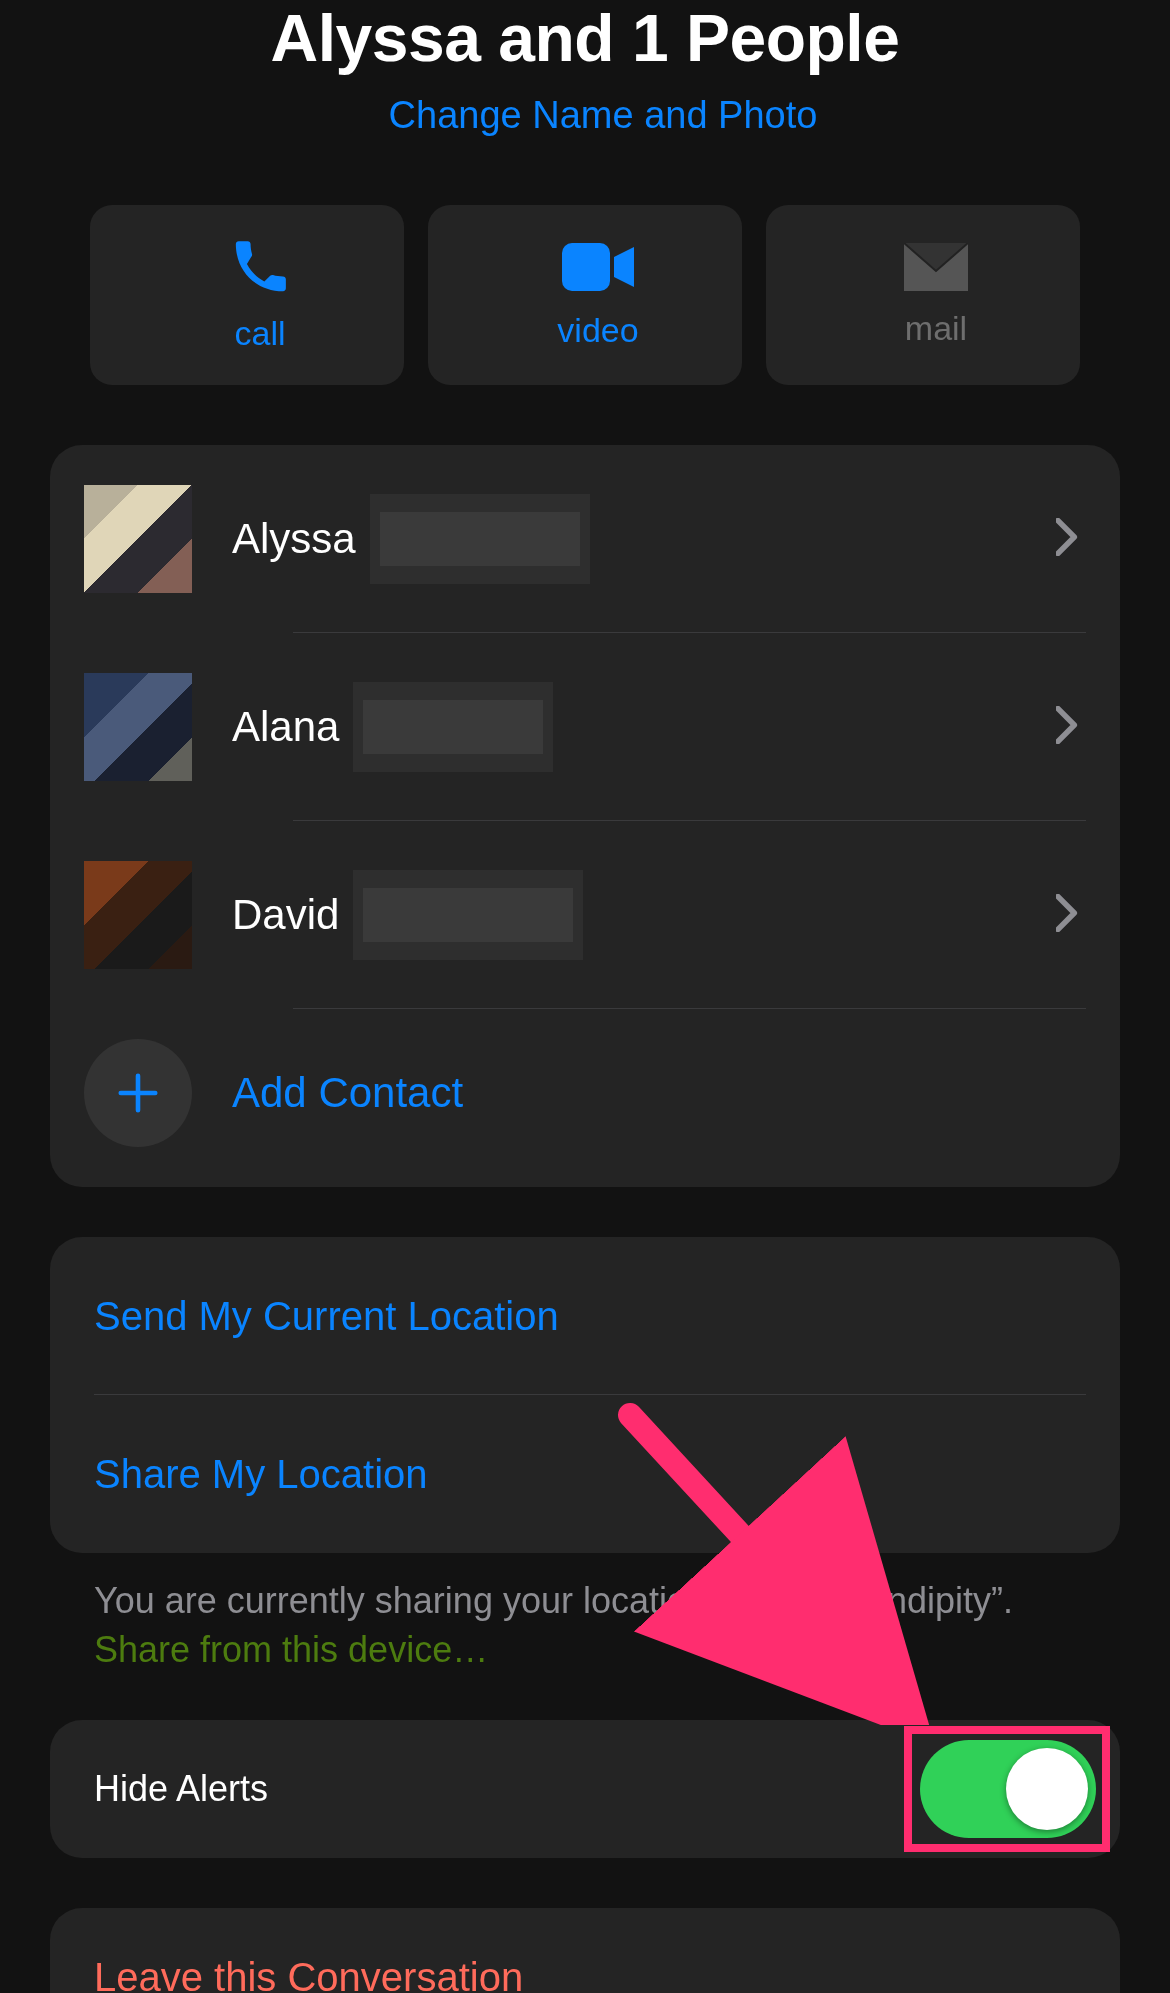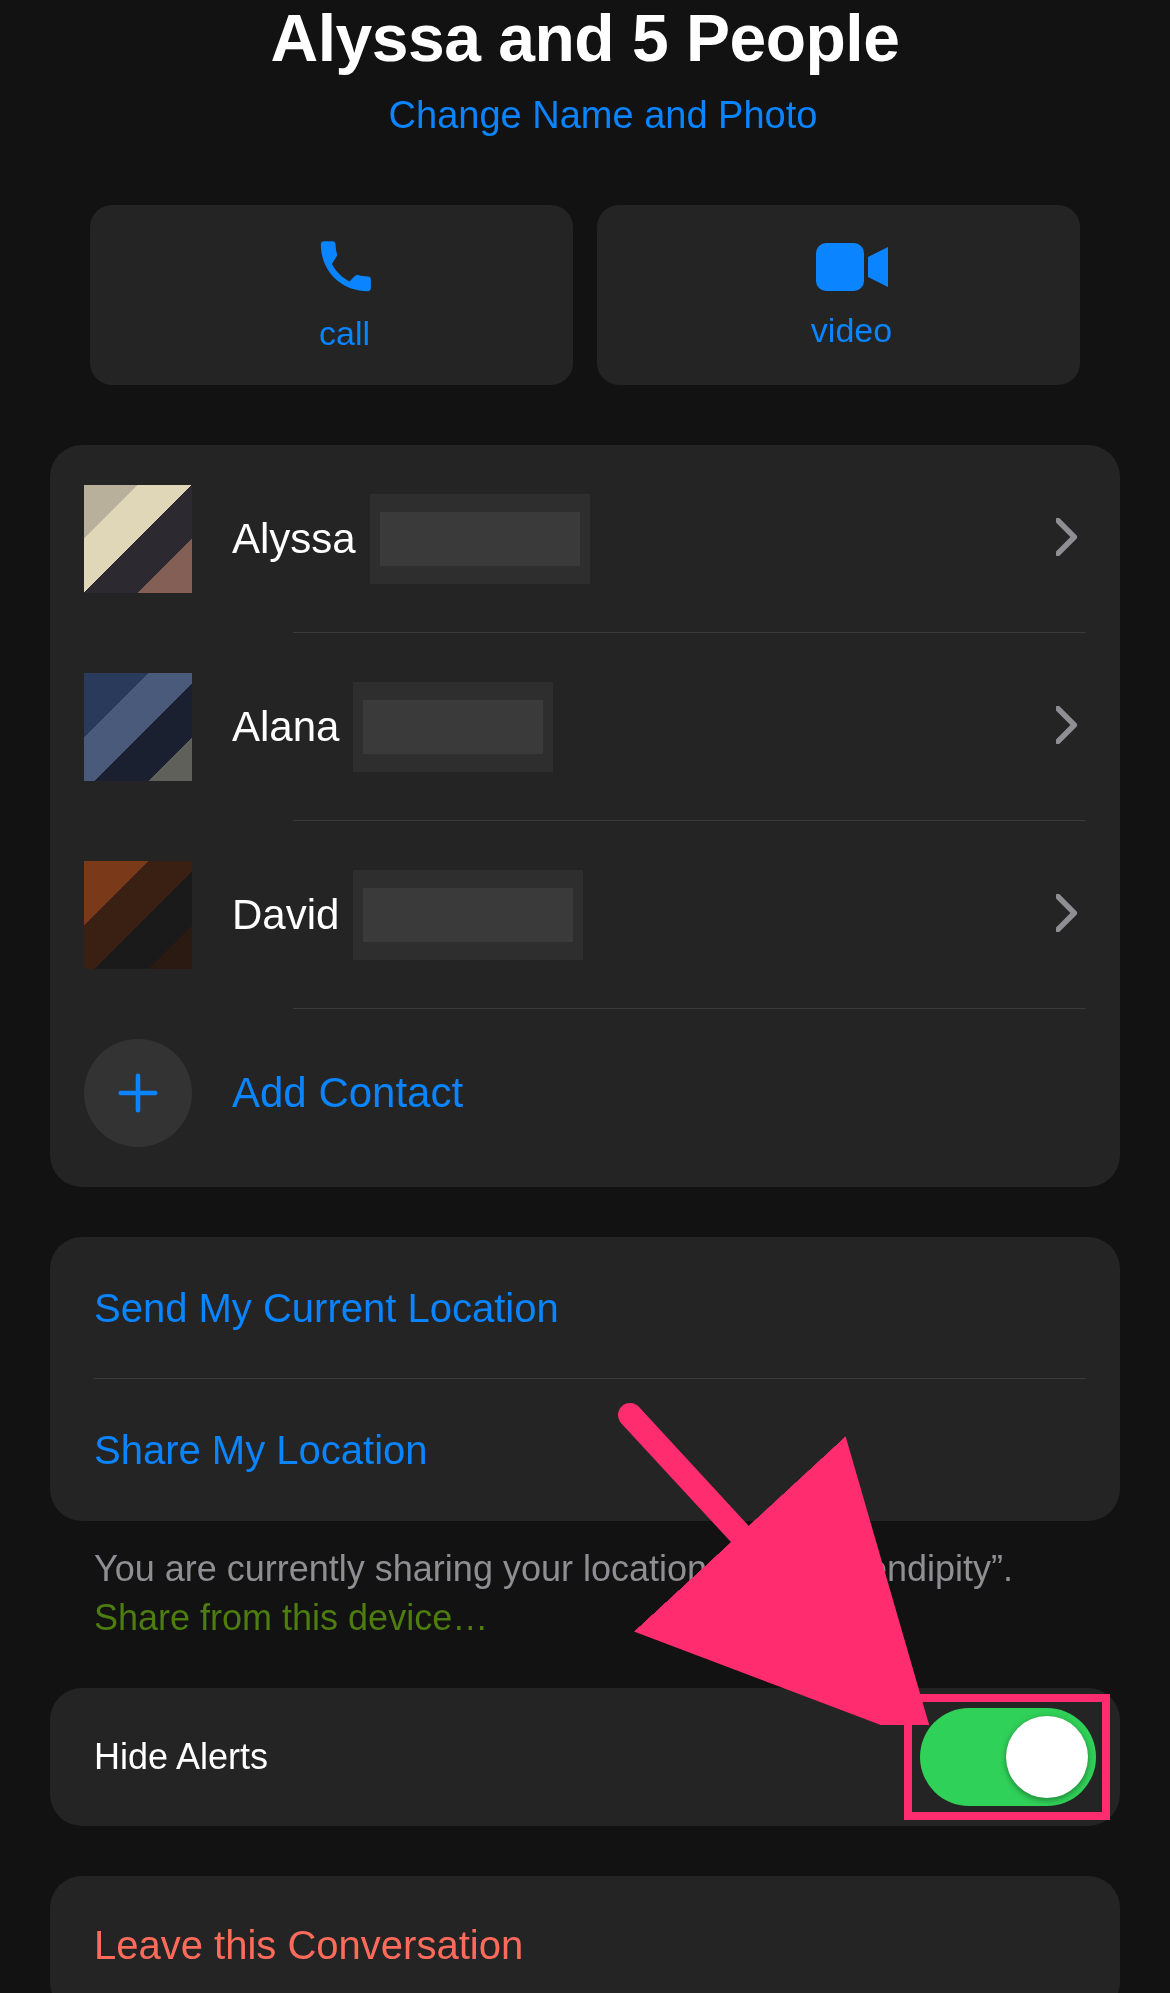--- a/index.html
+++ b/index.html
@@ -129,21 +129,21 @@
     width: 108px; height: 108px; border-radius: 54px;
     background: #333333;
     display: flex; align-items: center; justify-content: center;
     flex: 0 0 108px;
   }
 
   .link-row {
     height: 134px;
     display: flex;
     align-items: center;
-    padding: 4px 44px;
+    padding: 12px 44px;
     font-size: 40px;
     color: #0a84ff;
     position: relative;
   }
   .link-row .separator { left: 44px; }
 
   .footer-note {
     padding: 24px 94px 0 94px;
     font-size: 36px;
     color: #8e8e93;
@@ -204,40 +204,50 @@
   .arrow-svg {
     position: absolute;
     pointer-events: none;
   }
 </style>
 </head>
 <body>
 
 <div class="root">
 
-  <h1 class="page-title">Alyssa and 5 People</h1>
+  <h1 class="page-title">Alyssa and 1 People</h1>
   <div class="title-link">Change Name and Photo</div>
 
   <div class="action-row">
     <div class="action-btn">
       <span class="blue">
         <svg width="58" height="58" viewBox="0 0 24 24">
             <path fill="#0a84ff" d="M6.6 10.8c1.6 3.1 4.1 5.6 7.2 7.2l2.4-2.4c.3-.3.8-.4 1.2-.3 1.3.4 2.7.6 4.1.6.7 0 1.2.5 1.2 1.2v3.7c0 .7-.5 1.2-1.2 1.2C10.3 22 2 13.7 2 2.5 2 1.8 2.5 1.3 3.2 1.3h3.7c.7 0 1.2.5 1.2 1.2 0 1.4.2 2.8.6 4.1.1.4 0 .9-.3 1.2l-1.8 3z"></path>
           </svg>
       </span>
       <span class="label blue">call</span>
     </div>
     <div class="action-btn">
       <span class="blue">
         <svg width="72" height="52" viewBox="0 0 36 24">
             <rect x="0" y="0" width="24" height="24" rx="5" fill="#0a84ff"></rect>
             <path d="M26 7 L36 2 L36 22 L26 17 Z" fill="#0a84ff"></path>
           </svg>
       </span>
       <span class="label blue">video</span>
+    </div>
+    <div class="action-btn">
+      <span class="grey">
+        <svg width="64" height="48" viewBox="0 0 32 24">
+            <rect x="0" y="0" width="32" height="24" fill="#555"></rect>
+            <path d="M0 0 L16 14 L32 0 Z" fill="#333"></path>
+            <path d="M0 0 L16 14 L32 0" stroke="#222" stroke-width="1" fill="none"></path>
+          </svg>
+      </span>
+      <span class="label grey">mail</span>
     </div>
   </div>
 
   <div class="card card-first">
 
     <div class="member-row">
       <div class="avatar av1 pixelated"></div>
       <div class="member-name">
         <span>Alyssa</span>
         <span class="redact-outer">

